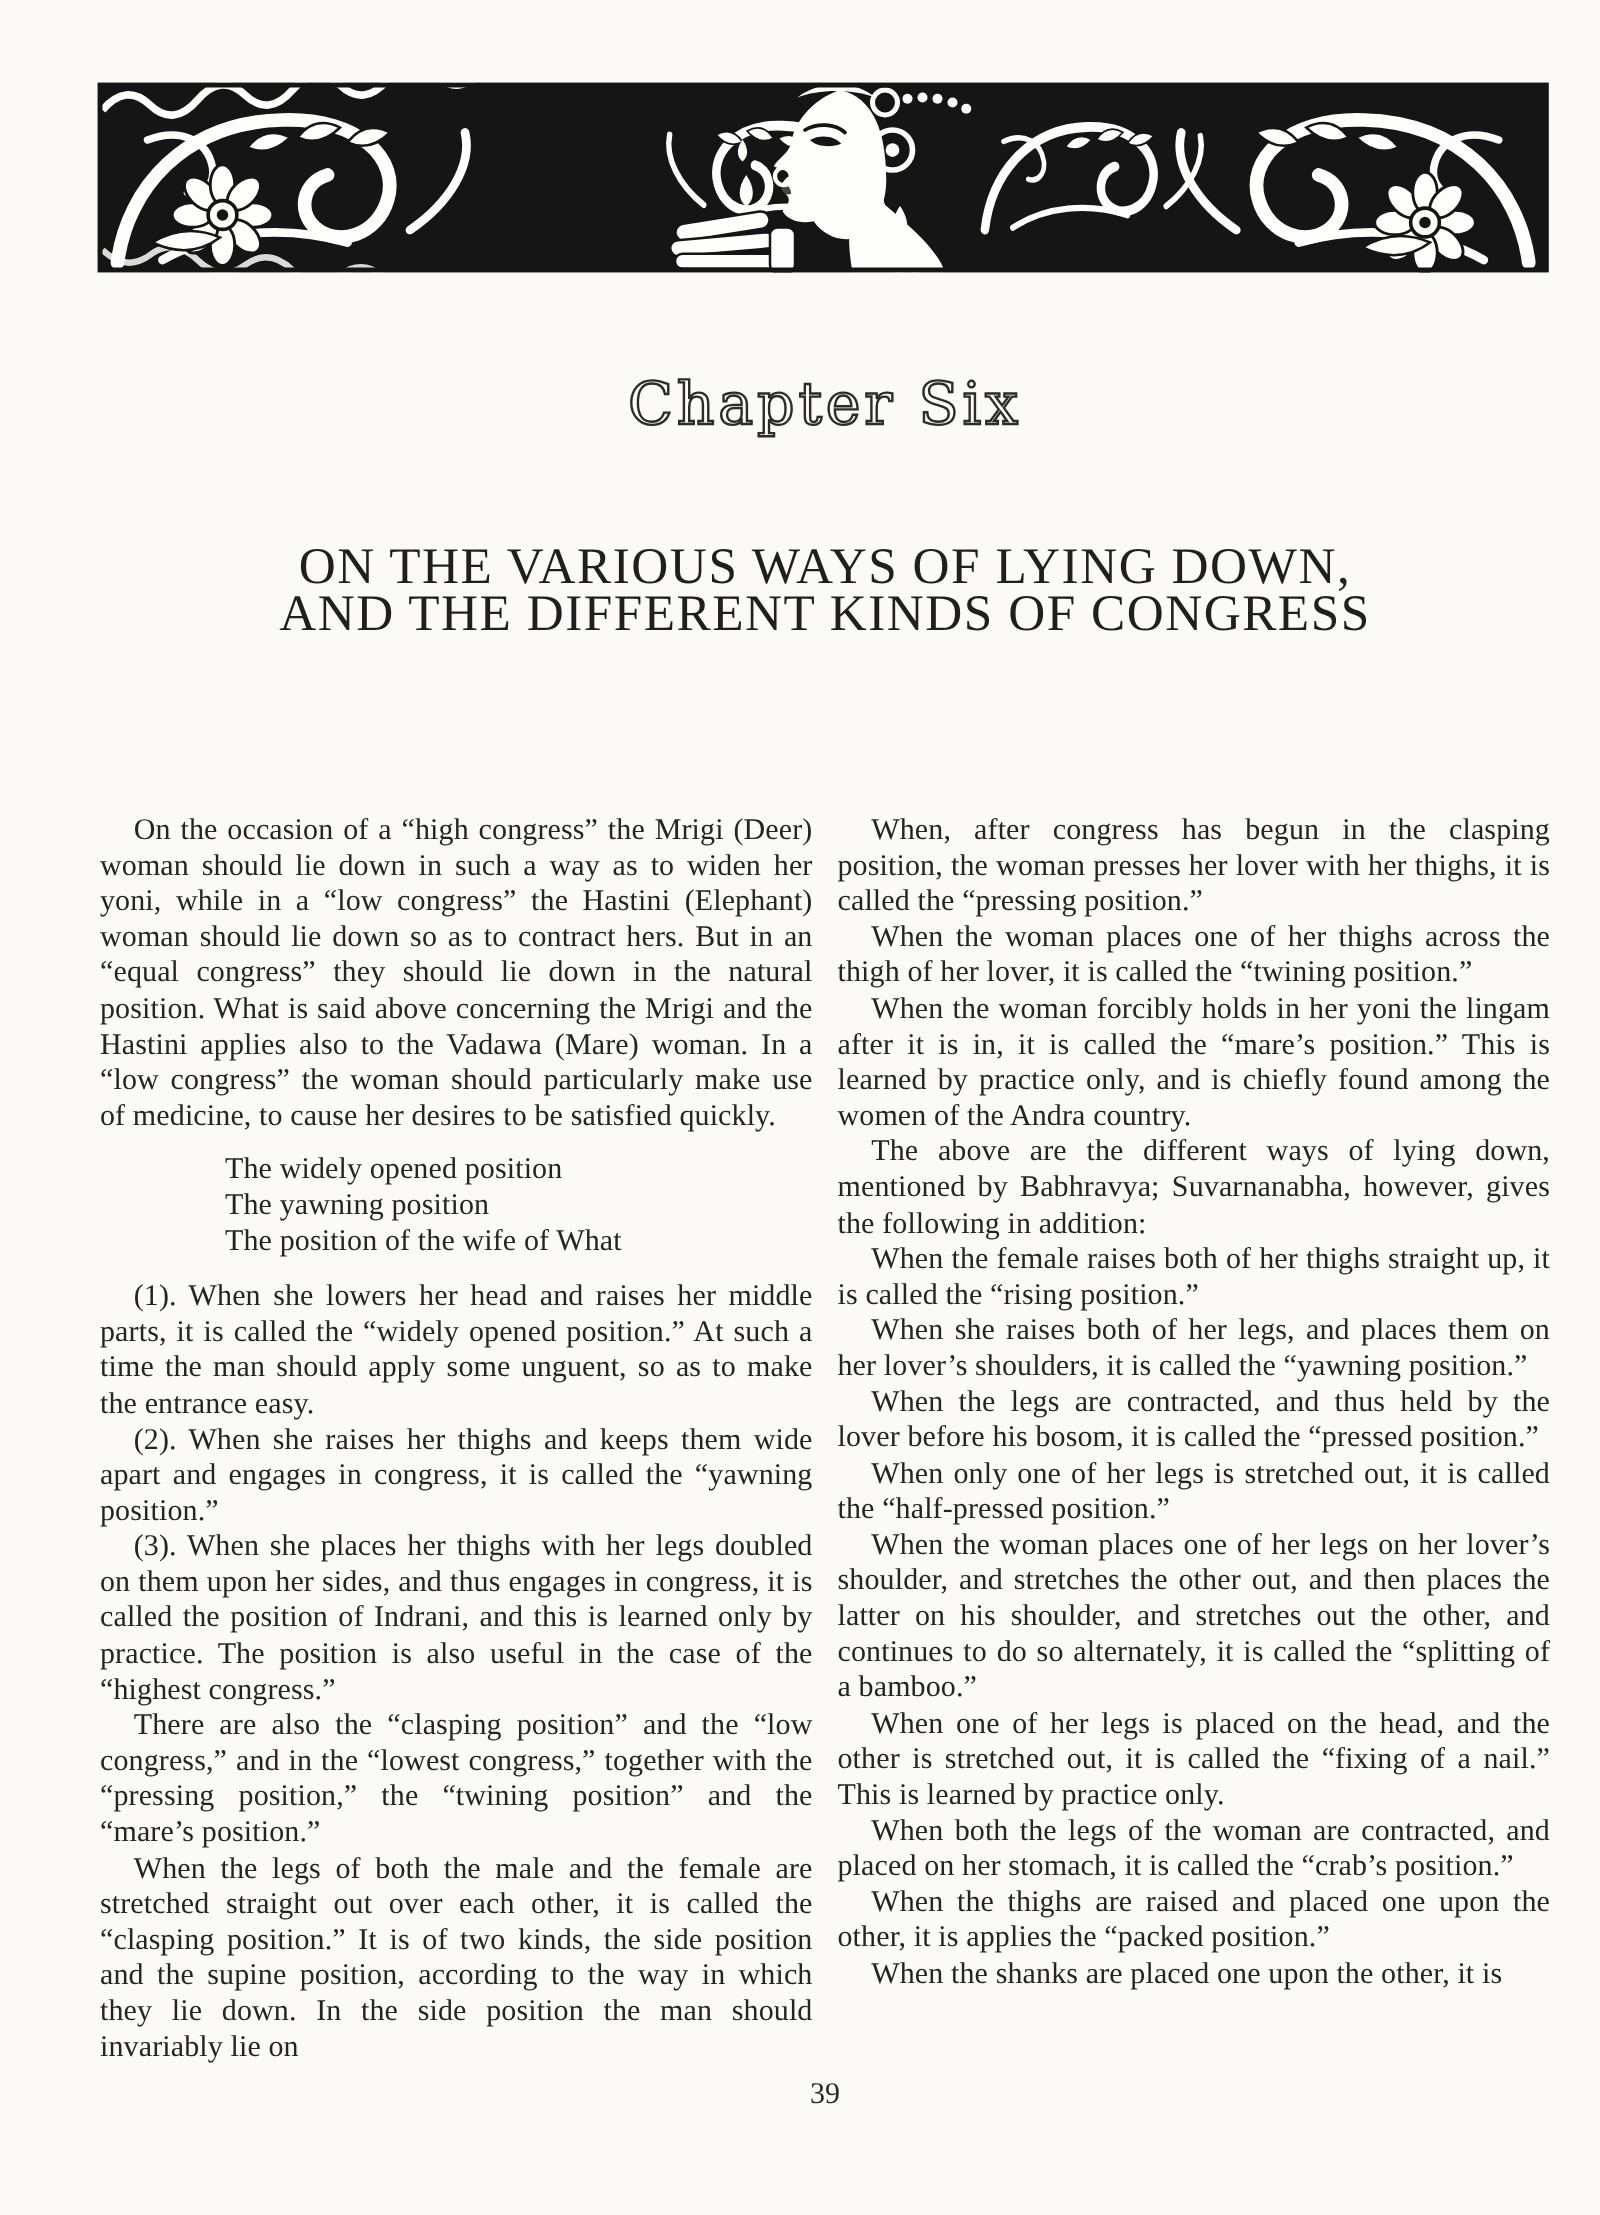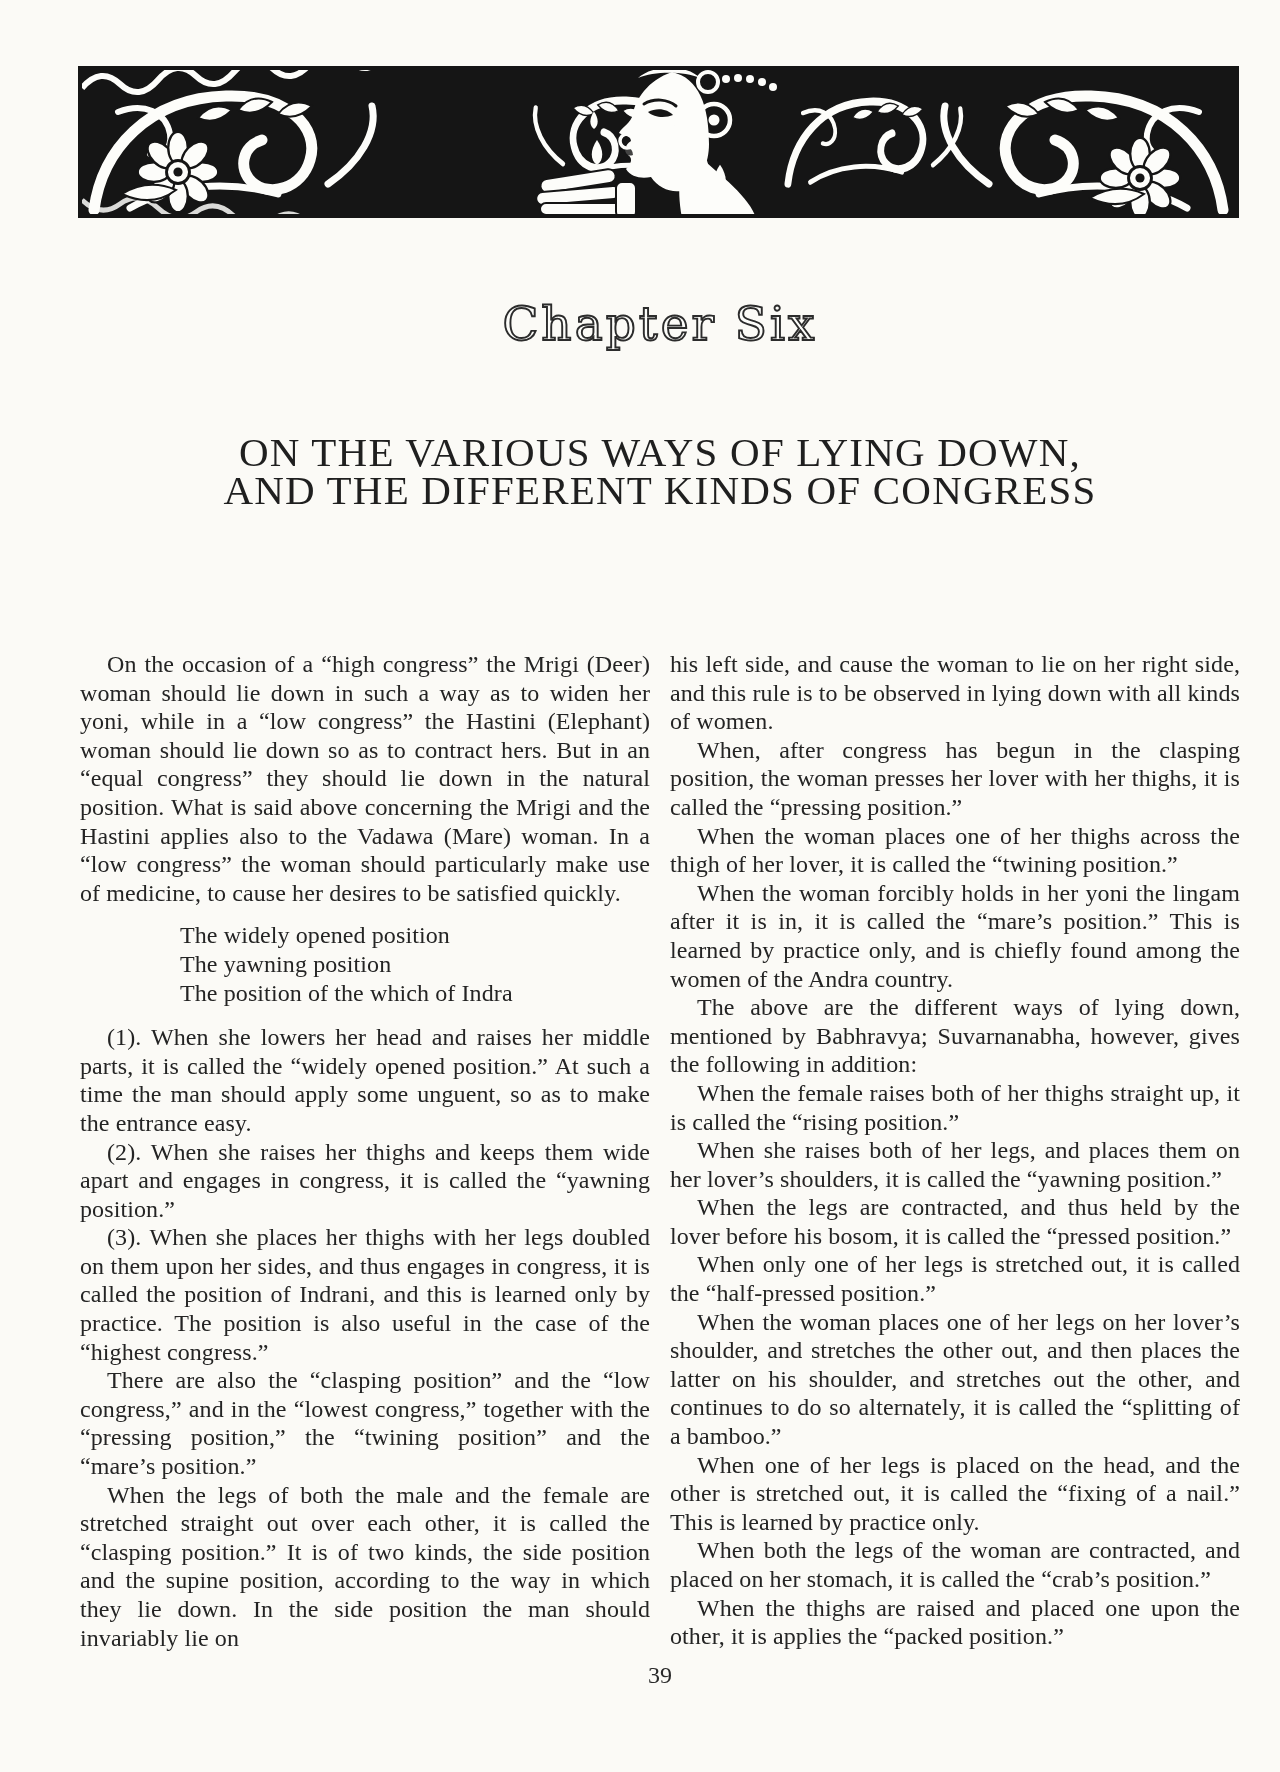--- a/index.html
+++ b/index.html
@@ -183,38 +183,38 @@
   <div>ON THE VARIOUS WAYS OF LYING DOWN,</div>
   <div>AND THE DIFFERENT KINDS OF CONGRESS</div>
 </div>
 
 <div class="body-columns">
   <div class="column">
     <p class="body-par">On the occasion of a “high congress” the Mrigi (Deer) woman should lie down in such a way as to widen her yoni, while in a “low congress” the Hastini (Elephant) woman should lie down so as to contract hers. But in an “equal congress” they should lie down in the natural position. What is said above concerning the Mrigi and the Hastini applies also to the Vadawa (Mare) woman. In a “low congress” the woman should particularly make use of medicine, to cause her desires to be satisfied quickly.</p>
     <div class="position-list">
       <div>The widely opened position</div>
       <div>The yawning position</div>
-      <div>The position of the which of Indra</div>
+      <div>The position of the wife of What</div>
     </div>
     <p class="body-par">(1).  When she lowers her head and raises her middle parts, it is called the “widely opened position.” At such a time the man should apply some unguent, so as to make the entrance easy.</p>
     <p class="body-par">(2).  When she raises her thighs and keeps them wide apart and engages in congress, it is called the “yawning position.”</p>
     <p class="body-par">(3).  When she places her thighs with her legs doubled on them upon her sides, and thus engages in congress, it is called the position of Indrani, and this is learned only by practice. The position is also useful in the case of the “highest congress.”</p>
     <p class="body-par">There are also the “clasping position” and the “low congress,” and in the “lowest congress,” together with the “pressing position,” the “twining position” and the “mare’s position.”</p>
     <p class="body-par">When the legs of both the male and the female are stretched straight out over each other, it is called the “clasping position.” It is of two kinds, the side position and the supine position, according to the way in which they lie down. In the side position the man should invariably lie on</p>
   </div>
   <div class="column">
-    <p class="body-par noindent">his left side, and cause the woman to lie on her right side, and this rule is to be observed in lying down with all kinds of women.</p>
     <p class="body-par">When, after congress has begun in the clasping position, the woman presses her lover with her thighs, it is called the “pressing position.”</p>
     <p class="body-par">When the woman places one of her thighs across the thigh of her lover, it is called the “twining position.”</p>
     <p class="body-par">When the woman forcibly holds in her yoni the lingam after it is in, it is called the “mare’s position.” This is learned by practice only, and is chiefly found among the women of the Andra country.</p>
     <p class="body-par">The above are the different ways of lying down, mentioned by Babhravya; Suvarnanabha, however, gives the following in addition:</p>
     <p class="body-par">When the female raises both of her thighs straight up, it is called the “rising position.”</p>
     <p class="body-par">When she raises both of her legs, and places them on her lover’s shoulders, it is called the “yawning position.”</p>
     <p class="body-par">When the legs are contracted, and thus held by the lover before his bosom, it is called the “pressed position.”</p>
     <p class="body-par">When only one of her legs is stretched out, it is called the “half-pressed position.”</p>
     <p class="body-par">When the woman places one of her legs on her lover’s shoulder, and stretches the other out, and then places the latter on his shoulder, and stretches out the other, and continues to do so alternately, it is called the “splitting of a bamboo.”</p>
     <p class="body-par">When one of her legs is placed on the head, and the other is stretched out, it is called the “fixing of a nail.” This is learned by practice only.</p>
     <p class="body-par">When both the legs of the woman are contracted, and placed on her stomach, it is called the “crab’s position.”</p>
     <p class="body-par">When the thighs are raised and placed one upon the other, it is applies the “packed position.”</p>
+    <p class="body-par">When the shanks are placed one upon the other, it is</p>
   </div>
 </div>
 
 <div class="page-number">39</div>
 
 </body></html>

